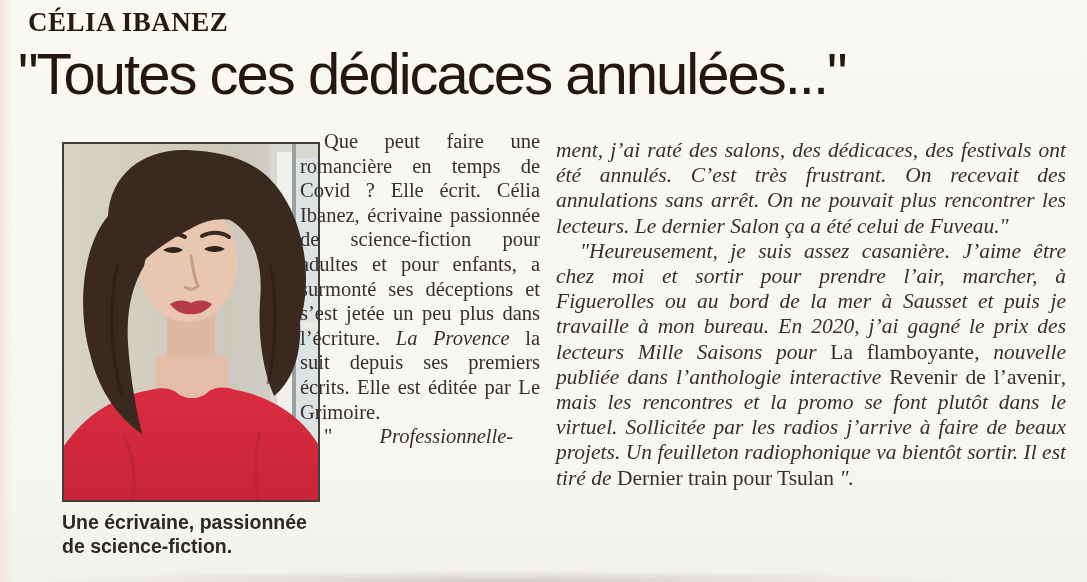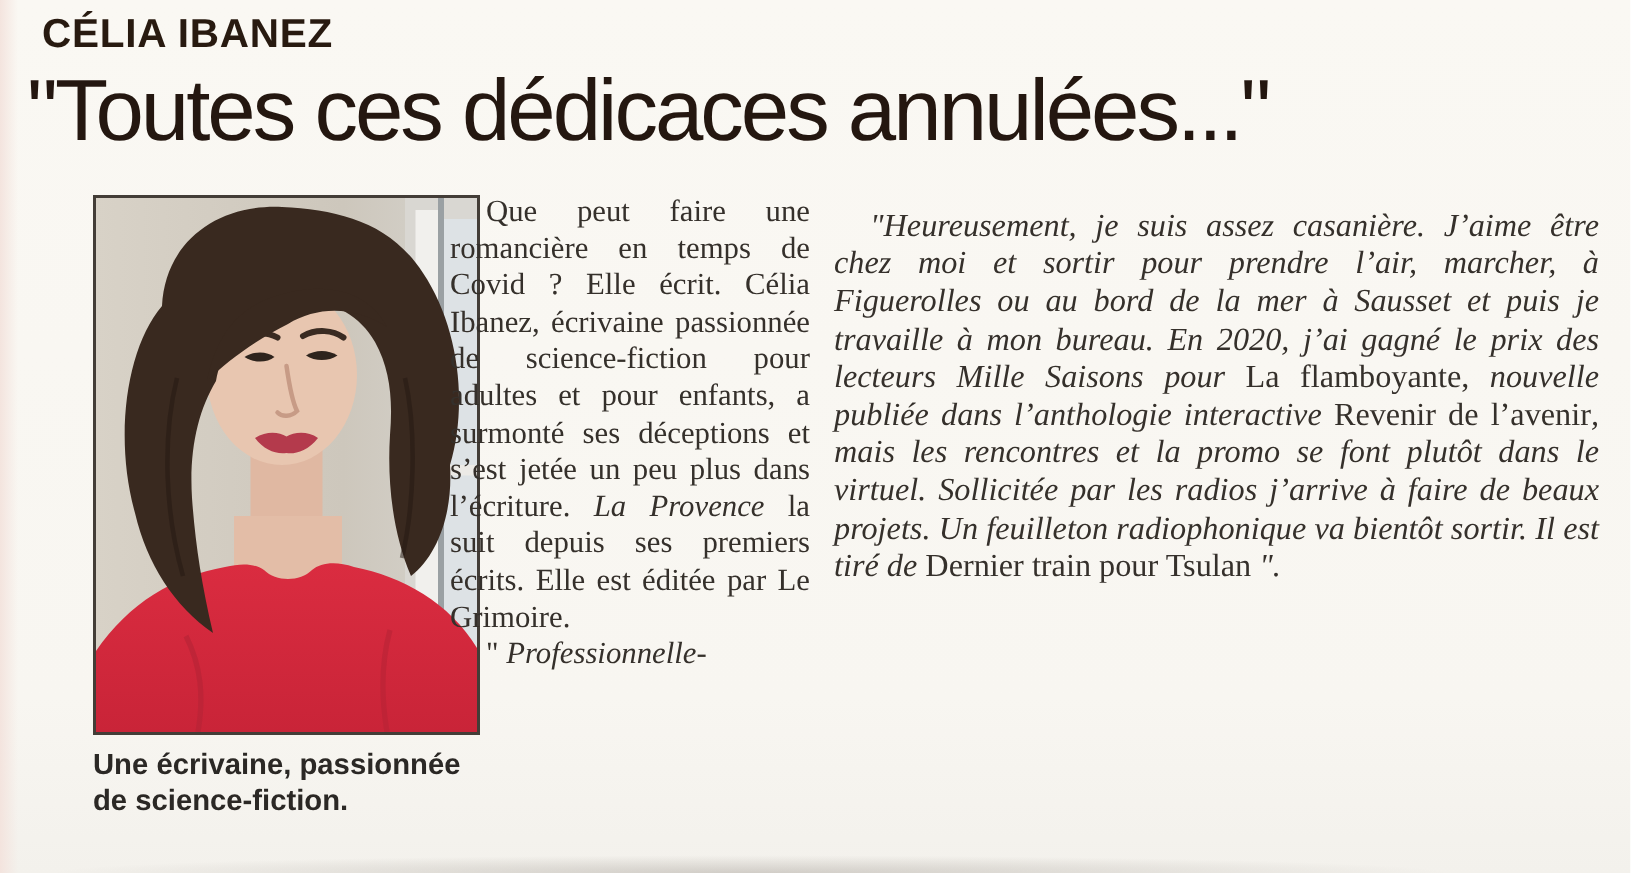--- a/index.html
+++ b/index.html
@@ -7,29 +7,29 @@
     position:relative;width:1087px;height:582px;overflow:hidden;
     background:linear-gradient(180deg,#faf8f3 0%,#f8f6f1 80%,#f3f1ec 100%);
     font-family:"Liberation Serif", serif;color:#35302b;
   }
   .edge-left{position:absolute;left:0;top:0;width:12px;height:100%;
     background:linear-gradient(90deg,rgba(243,226,220,.9),rgba(243,226,220,0));}
   .shadow-bottom{position:absolute;left:30px;bottom:0;width:940px;height:12px;
     background:radial-gradient(ellipse at 50% 100%,rgba(130,122,114,.30),rgba(130,122,114,0) 70%);}
   .kicker{
     position:absolute;left:28px;top:8px;
-    font-family:Liberation Sans, sans-serif;font-weight:700;font-size:27px;line-height:1.1;
+    font-family:Liberation Serif, serif;font-weight:700;font-size:27px;line-height:1.1;
     letter-spacing:.5px;color:#281a10;
   }
   .headline{
     position:absolute;left:18px;top:44px;white-space:nowrap;
     font-family:"Liberation Sans",sans-serif;font-weight:400;font-size:58px;line-height:1.05;
     letter-spacing:-2px;color:#241710;
   }
-  .figure{position:absolute;left:22px;top:130px;width:260px;padding-left:40px;}
+  .figure{position:absolute;left:22px;top:142px;width:260px;padding-left:40px;}
   .photo{display:block;width:254px;height:356px;border:2px solid #433d37;background:#d3cdc2;}
   .caption{
     margin-top:9px;font-family:"Liberation Sans",sans-serif;font-weight:700;
     font-size:19.5px;line-height:1.22;color:#2b2825;
   }
   .col{position:absolute;text-align:justify;}
   .col p{margin:0;}
   .col-middle{left:300px;top:129px;width:240px;font-size:20.5px;line-height:24.6px;}
   .col-right{left:556px;top:138px;width:510px;font-size:21.5px;line-height:25.2px;font-style:italic;}
   .indent{text-indent:24px;}
@@ -81,21 +81,22 @@
         <path d="M74,122 C80,92 94,74 118,66 C152,54 182,62 194,86 C172,72 148,72 128,84 C108,94 88,108 74,122 Z" fill="#39291f"></path>
         <path d="M54,120 C44,160 46,210 58,252" stroke="#241811" stroke-width="3" fill="none" opacity="0.5"></path>
         <path d="M206,120 C214,156 212,206 204,240" stroke="#241811" stroke-width="3" fill="none" opacity="0.5"></path>
       </g>
     </svg>
     <figcaption class="caption">Une écrivaine, passionnée de science-fiction.</figcaption>
   </figure>
 
   <div class="col col-middle">
     <p class="indent"><span style="font-style: normal;">Que peut faire une romancière en temps de Covid ? Elle écrit. Célia Ibanez, écrivaine passionnée de science-fiction pour adultes et pour enfants, a surmonté ses déceptions et s’est jetée un peu plus dans l’écriture. </span><span style="font-style: italic;">La Provence</span><span style="font-style: normal;"> la suit depuis ses premiers écrits. Elle est éditée par Le Grimoire.</span></p>
-    <p class="indent"><span style="font-style: normal;">" </span><span style="font-style: italic;">Professionnelle-</span></p>
+    <p class="indent"><span style="font-style: normal;">" </span><span style="font-style: italic; margin-left: 42px;">Professionnelle-</span></p>
   </div>
 
   <div class="col col-right">
+    <p><span style="font-style: italic;">ment, j’ai raté des salons, des dédicaces, des festivals ont été annulés. C’est très frustrant. On recevait des annulations sans arrêt. On ne pouvait plus rencontrer les lecteurs. Le dernier Salon ça a été celui de Fuveau."</span></p>
     <p class="indent"><span style="font-style: italic;">"Heureusement, je suis assez casanière. J’aime être chez moi et sortir pour prendre l’air, marcher, à Figuerolles ou au bord de la mer à Sausset et puis je travaille à mon bureau. En 2020, j’ai gagné le prix des lecteurs Mille Saisons pour </span><span style="font-style: normal;">La flamboyante,</span><span style="font-style: italic;"> nouvelle publiée dans l’anthologie interactive </span><span style="font-style: normal;">Revenir de l’avenir</span><span style="font-style: italic;">, mais les rencontres et la promo se font plutôt dans le virtuel. Sollicitée par les radios j’arrive à faire de beaux projets. Un feuilleton radiophonique va bientôt sortir. Il est tiré de </span><span style="font-style: normal;">Dernier train pour Tsulan</span><span style="font-style: italic;"> ".</span></p>
   </div>
 
   <div class="shadow-bottom"></div>
 </div>
 
 </body></html>

